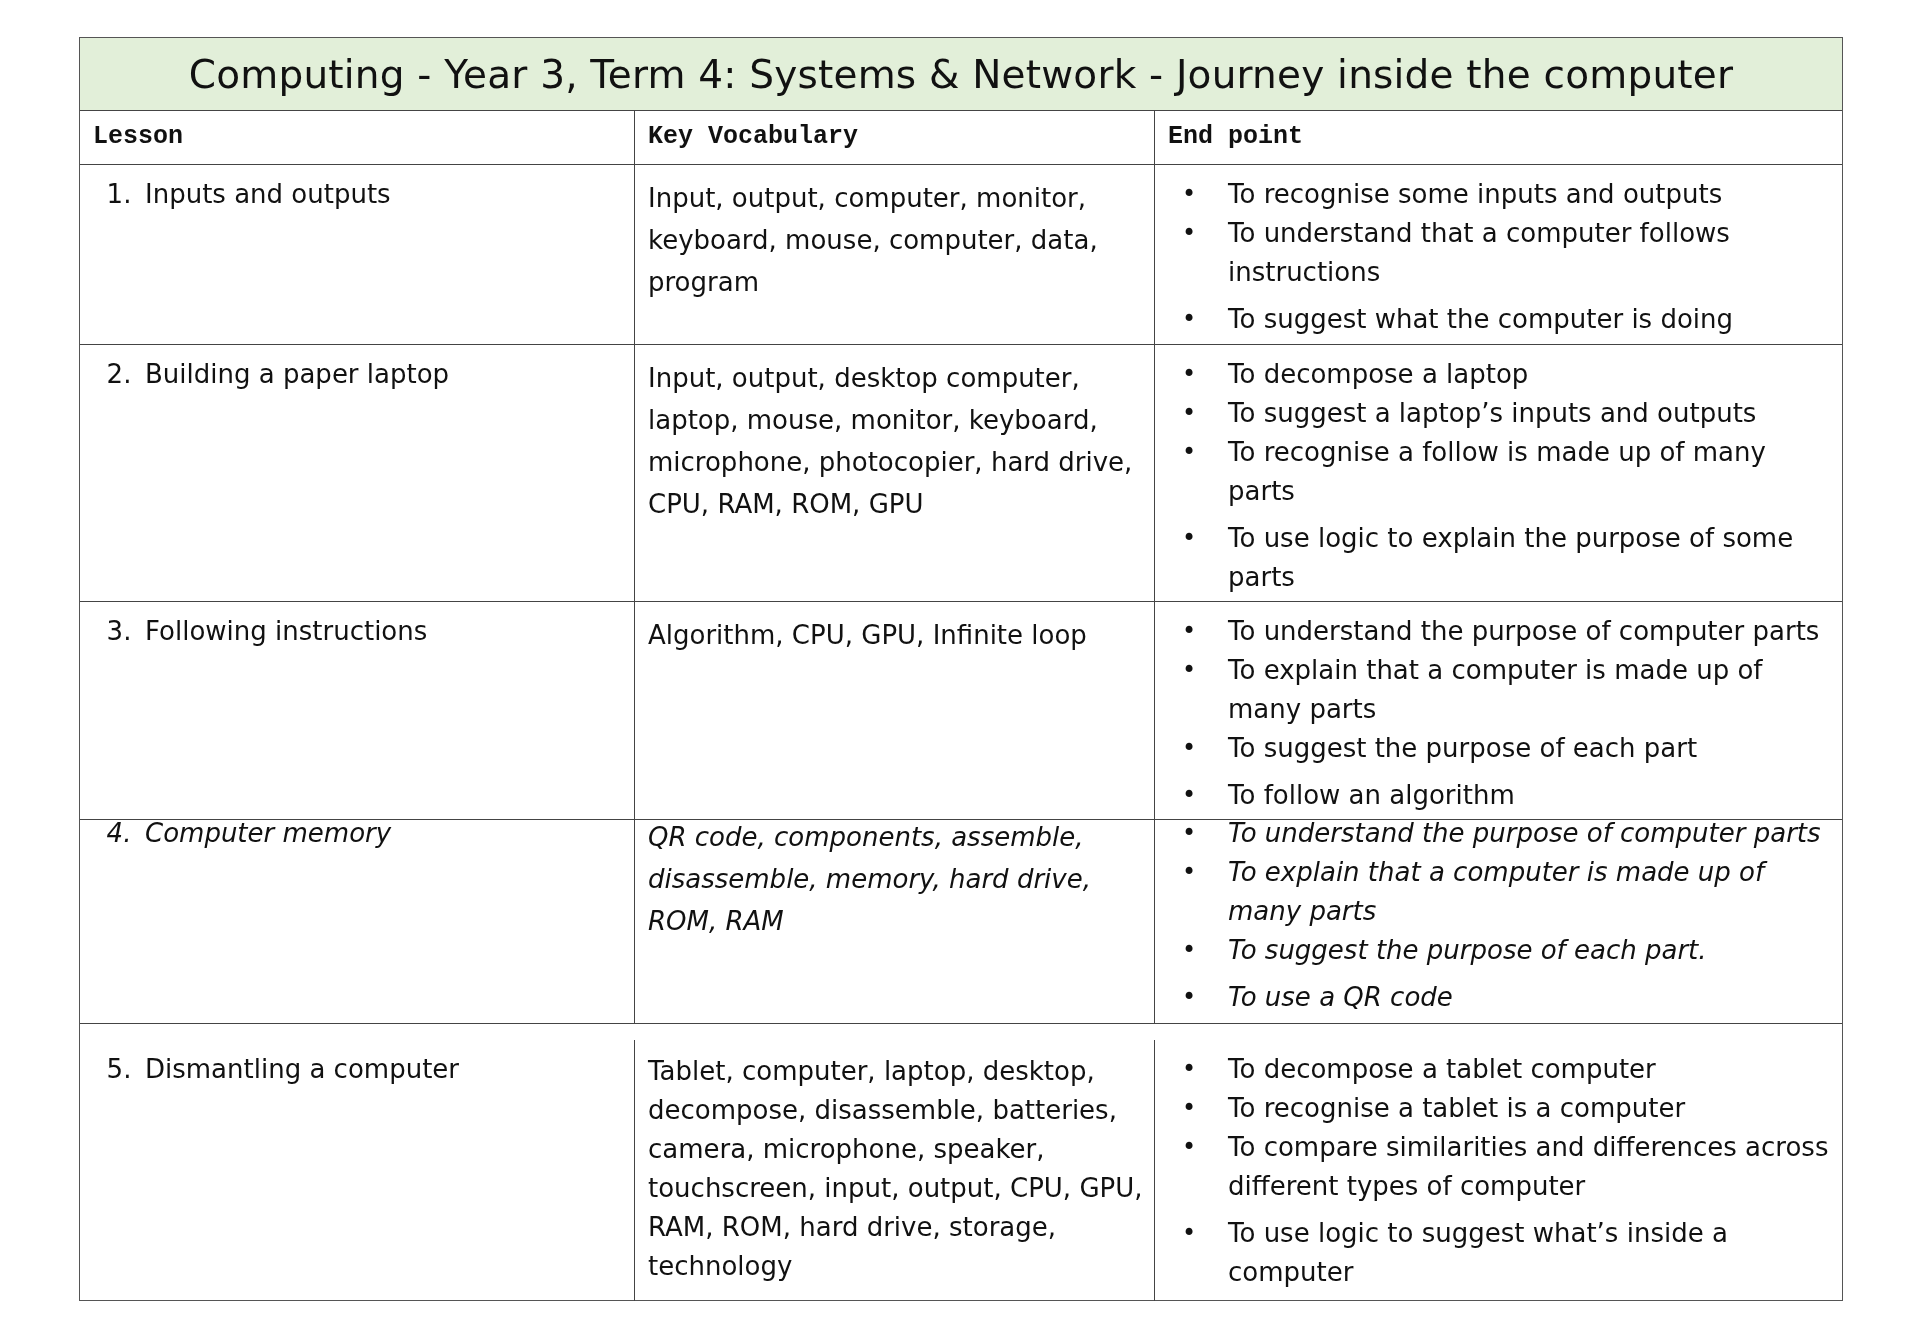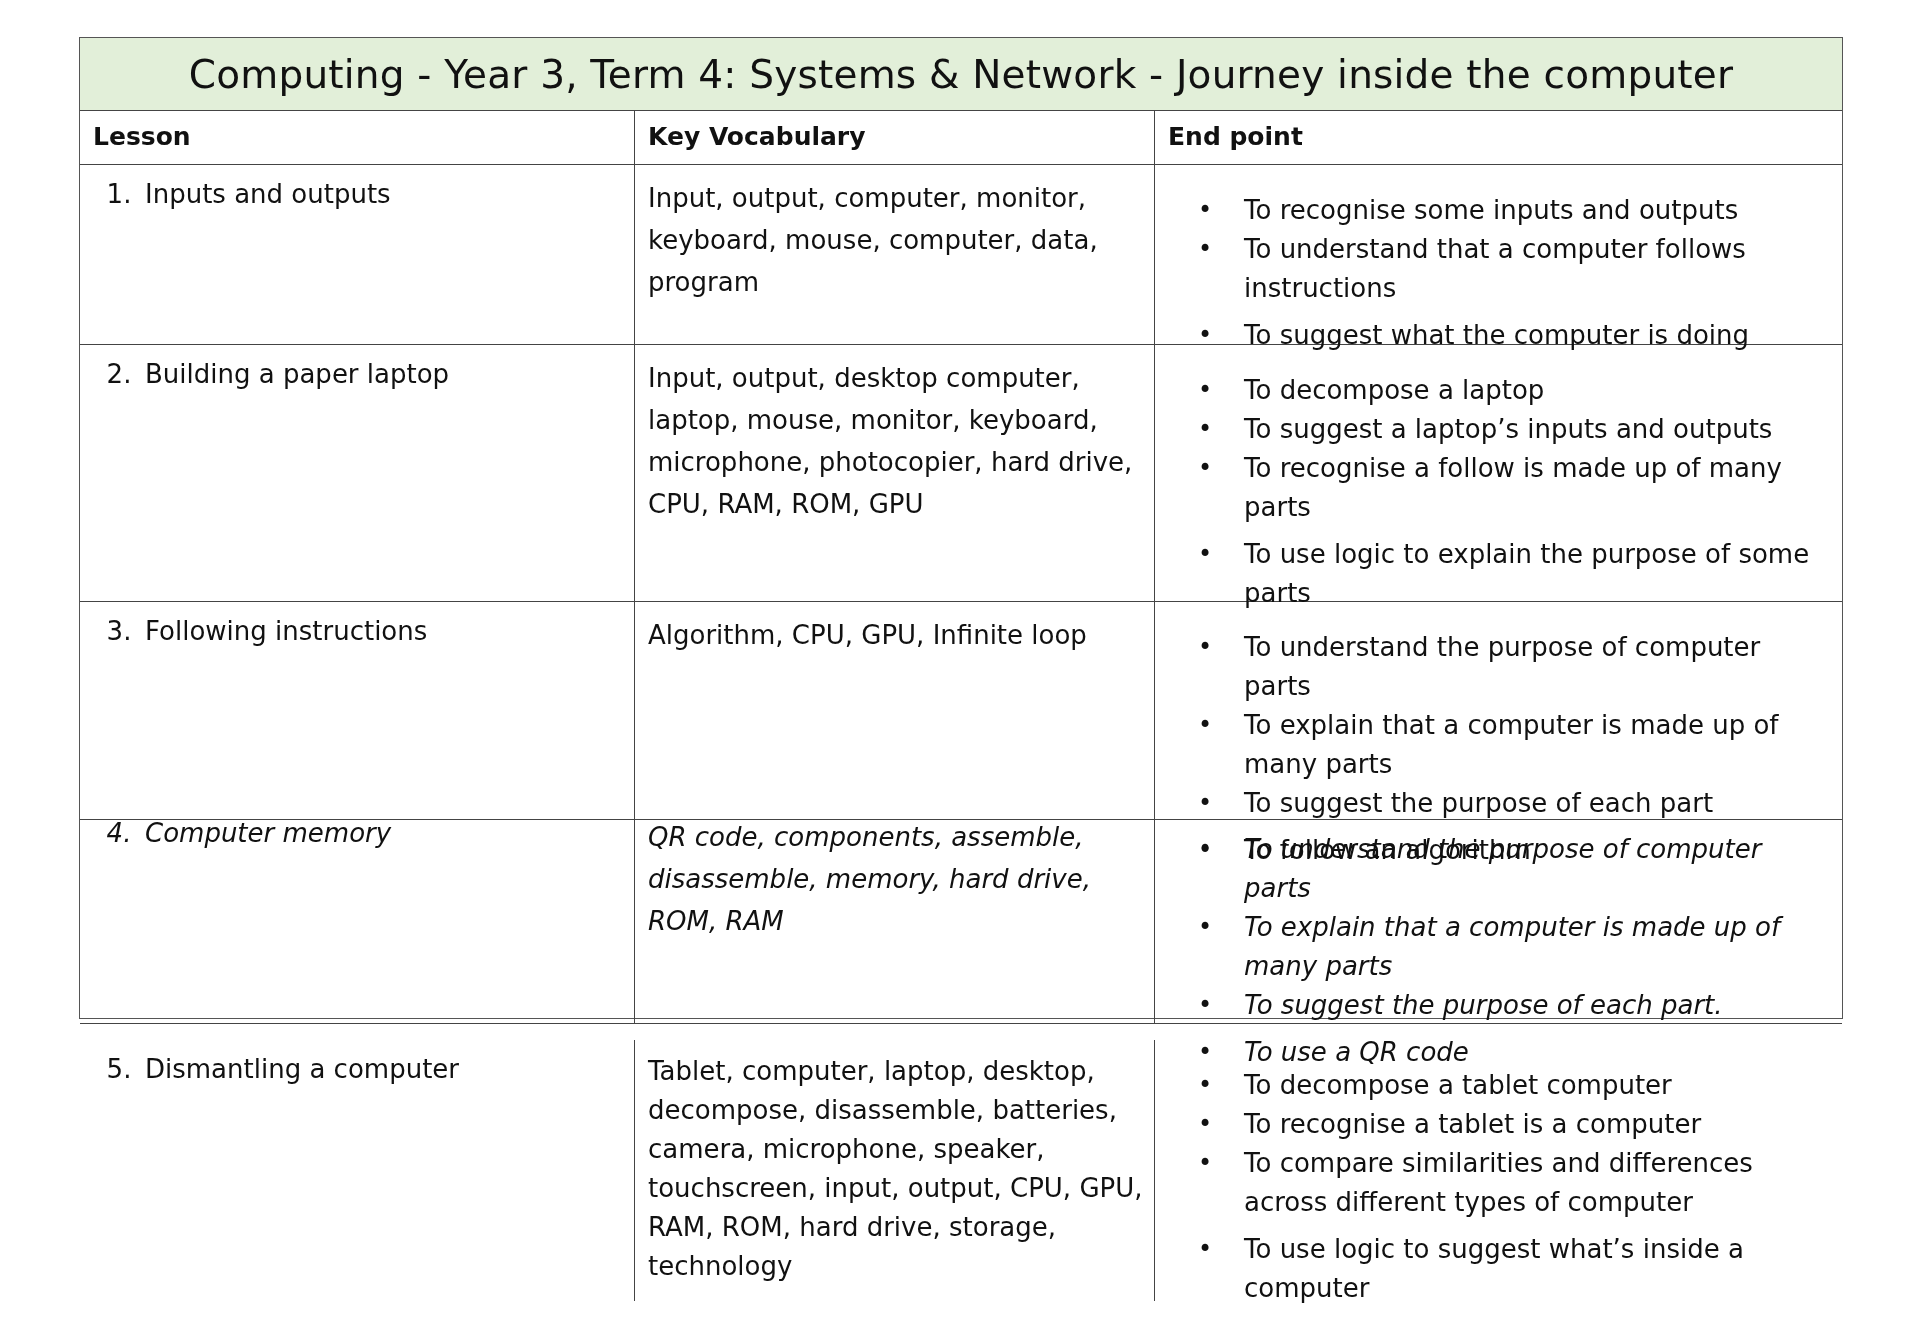--- a/index.html
+++ b/index.html
@@ -1,51 +1,51 @@
 <!DOCTYPE html>
 <html><head>
 <meta charset="utf-8">
 <style>
   html, body { margin: 0; padding: 0; background: #ffffff; }
   body { width: 1920px; height: 1330px; position: relative; overflow: hidden;
          font-family: "DejaVu Sans", sans-serif; color: #111; }
-  .sheet { position: absolute; left: 79px; top: 37px; width: 1764px; height: 982px;
+  .sheet { position: absolute; left: 79px; top: 37px; width: 1764px; height: 1264px;
            border: 1.5px solid #555; box-sizing: border-box; }
   .title-band { position: absolute; left: 0; top: 0; right: 0; height: 72px;
                 background: #e2efd9; border-bottom: 1.5px solid #444;
                 display: flex; align-items: center; justify-content: center; }
   .title-band span { font-size: 39px; letter-spacing: 0.2px; color: #111; }
   .grid { position: absolute; left: 0; right: 0; top: 72px; bottom: 0; }
   .row { position: absolute; left: 0; right: 0; border-bottom: 1.5px solid #444; box-sizing: border-box; }
   .row.last { border-bottom: none; }
   .cell { position: absolute; top: 0; bottom: 0; box-sizing: border-box; }
   .c1 { left: 0; width: 555px; border-right: 1.5px solid #444; }
   .c2 { left: 555px; width: 520px; border-right: 1.5px solid #444; }
   .c3 { left: 1075px; right: 0; }
   .hdr .cell span { position: absolute; left: 13px; top: 12px; font-size: 25px; font-weight: bold; }
   .lesson { position: absolute; left: 13px; top: 12px; font-size: 26px; line-height: 34px; text-align: center; }
   .lesson .num { display: inline-block; width: 52px; }
   .vocab { position: absolute; left: 13px; top: 12px; right: 8px; font-size: 26px; line-height: 42px; }
   .vocab.tight { line-height: 39px; }
-  ul.ends { position: absolute; left: 0; top: 10px; right: 6px; margin: 16px; padding: 0; list-style: none; }
+  ul.ends { position: absolute; left: 0; top: 10px; right: 6px; margin: 0; padding: 0; list-style: none; }
   ul.ends li { position: relative; padding-left: 73px; font-size: 26px; line-height: 39px; margin-bottom: 8px; }
   ul.ends li.single { margin-bottom: 0; }
   ul.ends li::before { content: "\2022"; position: absolute; left: 27px; top: 0; font-size: 24px; }
 </style>
 </head>
 <body>
 
 <div class="sheet">
   <div class="title-band">
     <span>Computing - Year 3, Term 4: Systems &amp; Network - Journey inside the computer</span>
   </div>
 
   <div class="grid">
 
-    <div class="row hdr" style="top:0;height:55px;">
+    <div class="row hdr" style="top:0;height:55px;font-family:Liberation Mono, monospace;">
       <div class="cell c1">
         <span>Lesson</span>
       </div>
       <div class="cell c2">
         <span>Key Vocabulary</span>
       </div>
       <div class="cell c3">
         <span>End point</span>
       </div>
     </div>

